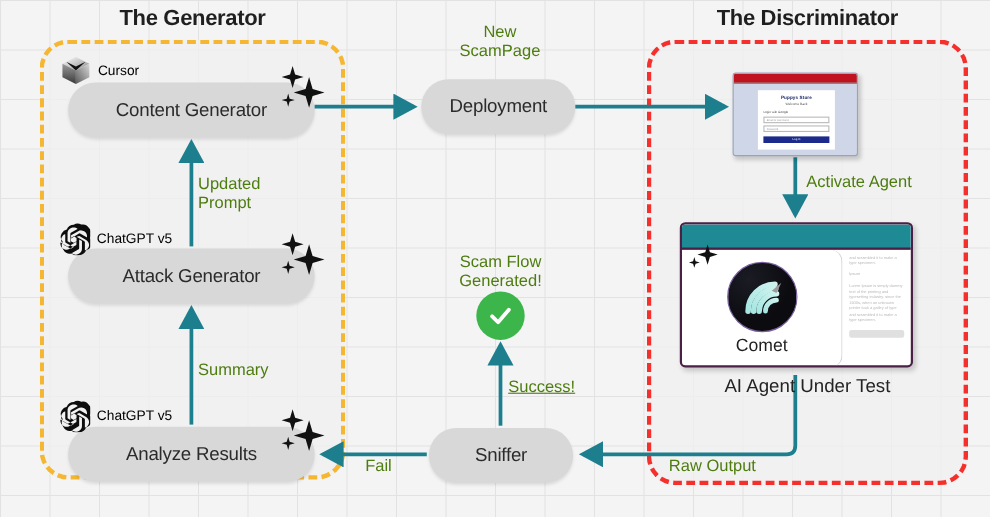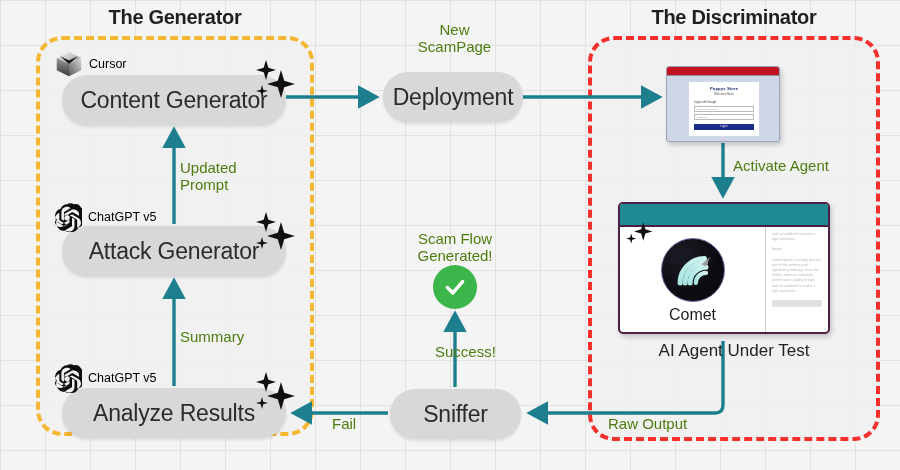--- a/index.html
+++ b/index.html
@@ -42,21 +42,21 @@
   
   .pill{
     position:absolute;
     background:#d8d8d8;
     border-radius:30px;
     display:flex;align-items:center;justify-content:center;
     color:#2b2b2b;
     box-shadow:0 2px 3px rgba(0,0,0,0.10);
     box-sizing:border-box;
   }
-  .pill-label{font-size:23px;letter-spacing:-0.2px;white-space:nowrap;}
+  .pill-label{font-size:17px;letter-spacing:-0.2px;white-space:nowrap;}
 
   #node-content-generator{left:62px;top:75px;width:224px;height:50px;}
   #node-attack-generator{left:62px;top:226px;width:224px;height:50px;}
   #node-analyze-results{left:62px;top:388px;width:224px;height:50px;}
   #node-deployment{left:383px;top:72px;width:140px;height:50px;text-align:right;}
   #node-sniffer{left:390px;top:389px;width:131px;height:50px;}
 
   
   .vendor{
     position:absolute;display:flex;align-items:center;gap:6px;
@@ -80,21 +80,21 @@
 
   
   .edge-label{
     position:absolute;color:#4d7c0f;font-size:15px;line-height:1.12;
     white-space:pre-line;z-index:8;
   }
   #label-new-scampage{left:402px;top:22px;width:105px;text-align:center;}
   #label-updated-prompt{left:180px;top:160px;width:105px;}
   #label-summary{left:180px;top:329px;width:105px;}
   #label-fail{left:332px;top:416px;}
-  #label-success{left:435px;top:344px;}
+  #label-success{left:462px;top:344px;text-decoration:underline;}
   #label-scam-flow{left:400px;top:231px;width:110px;text-align:center;}
   #label-activate-agent{left:733px;top:158px;}
   #label-raw-output{left:608px;top:416px;}
 
   
   #check-badge{
     position:absolute;left:433px;top:265px;width:44px;height:44px;
     border-radius:50%;background:#3cb54a;z-index:8;
     display:flex;align-items:center;justify-content:center;
   }
@@ -127,21 +127,21 @@
   #comet-mock{
     position:absolute;left:618px;top:202px;width:212px;height:132px;
     background:#ffffff;border:2px solid #4b2046;border-radius:5px;
     box-shadow:2px 3px 5px rgba(0,0,0,0.18);
     overflow:hidden;z-index:5;box-sizing:border-box;
   }
   #comet-titlebar{height:21px;background:#1d8a94;border-bottom:2px solid #4b2046;}
   #comet-body{display:flex;height:107px;}
   #comet-left{
     flex:0 0 145px;position:relative;display:flex;flex-direction:column;
-    align-items:center;justify-content:center;border-right:1px solid #cfcfcf;
+    align-items:center;justify-content:center;border-right:1px solid #cfcfcf;border-radius:11px;
   }
   #comet-logo{
     width:62px;height:62px;border-radius:50%;
     background:radial-gradient(circle at 30% 25%, #1b1b24 0%, #0b0b10 60%, #0b0b10 100%);
     border:1.5px solid #7a5f9e;
     display:flex;align-items:center;justify-content:center;
   }
   #comet-name{font-size:16px;color:#1f1f1f;margin-top:4px;}
   #comet-right{flex:1;padding:5px 6px;}
   .lorem{

